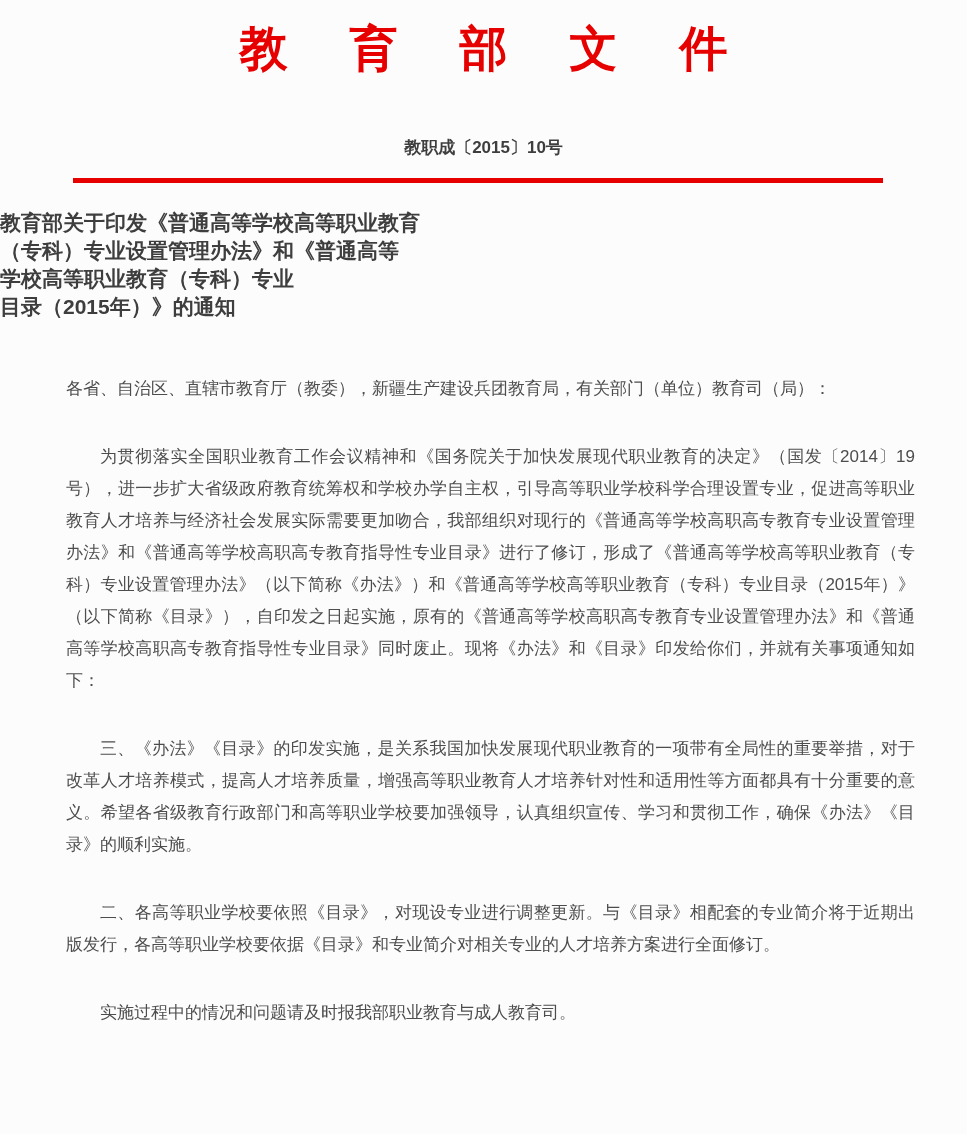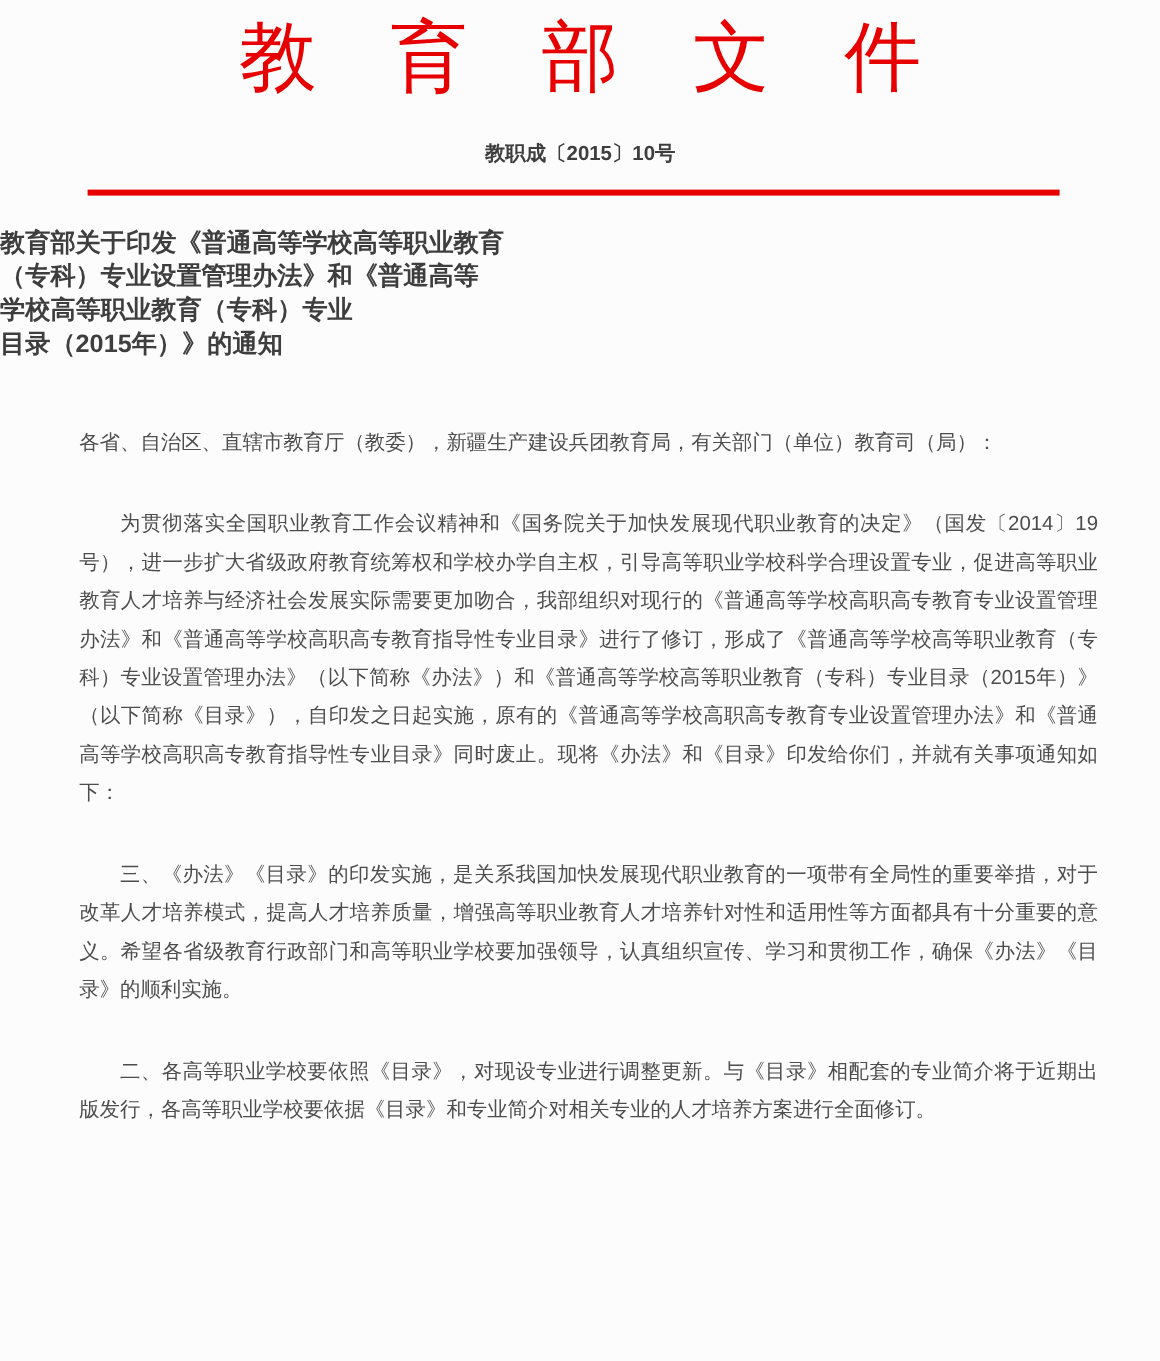--- a/index.html
+++ b/index.html
@@ -16,30 +16,30 @@
   }
   .document-page {
     width: 967px;
     height: 1134px;
     position: relative;
   }
   .agency-title {
     margin-top: 16px;
     text-align: center;
     font-family: "DejaVu Serif", "Liberation Serif", serif;
-    font-weight: normal;
-    font-size: 64px;
+    font-weight: bold;
+    font-size: 48px;
     line-height: 64px;
     color: #e60000;
     letter-spacing: 62px;
     padding-left: 62px; 
     white-space: nowrap;
   }
   .doc-number {
-    margin-top: 38px;
+    margin-top: 58px;
     text-align: center;
     font-weight: bold;
     font-size: 17px;
     line-height: 20px;
     color: #3e3e3e;
   }
   .red-divider-line {
     margin: 20px 0 0 73px;
     width: 810px;
     height: 5px;
@@ -83,15 +83,16 @@
     <div>（专科）专业设置管理办法》和《普通高等</div>
     <div>学校高等职业教育（专科）专业</div>
     <div>目录（2015年）》的通知</div>
   </div>
 
   <div class="body-text">
     <p class="salutation">各省、自治区、直辖市教育厅（教委），新疆生产建设兵团教育局，有关部门（单位）教育司（局）：</p>
     <p class="paragraph">为贯彻落实全国职业教育工作会议精神和《国务院关于加快发展现代职业教育的决定》（国发〔2014〕19号），进一步扩大省级政府教育统筹权和学校办学自主权，引导高等职业学校科学合理设置专业，促进高等职业教育人才培养与经济社会发展实际需要更加吻合，我部组织对现行的《普通高等学校高职高专教育专业设置管理办法》和《普通高等学校高职高专教育指导性专业目录》进行了修订，形成了《普通高等学校高等职业教育（专科）专业设置管理办法》（以下简称《办法》）和《普通高等学校高等职业教育（专科）专业目录（2015年）》（以下简称《目录》），自印发之日起实施，原有的《普通高等学校高职高专教育专业设置管理办法》和《普通高等学校高职高专教育指导性专业目录》同时废止。现将《办法》和《目录》印发给你们，并就有关事项通知如下：</p>
     <p class="paragraph">三、《办法》《目录》的印发实施，是关系我国加快发展现代职业教育的一项带有全局性的重要举措，对于改革人才培养模式，提高人才培养质量，增强高等职业教育人才培养针对性和适用性等方面都具有十分重要的意义。希望各省级教育行政部门和高等职业学校要加强领导，认真组织宣传、学习和贯彻工作，确保《办法》《目录》的顺利实施。</p>
     <p class="paragraph">二、各高等职业学校要依照《目录》，对现设专业进行调整更新。与《目录》相配套的专业简介将于近期出版发行，各高等职业学校要依据《目录》和专业简介对相关专业的人才培养方案进行全面修订。</p>
+    <p class="paragraph">实施过程中的情况和问题请及时报我部职业教育与成人教育司。</p>
   </div>
 
 </div>
 
 </body></html>

